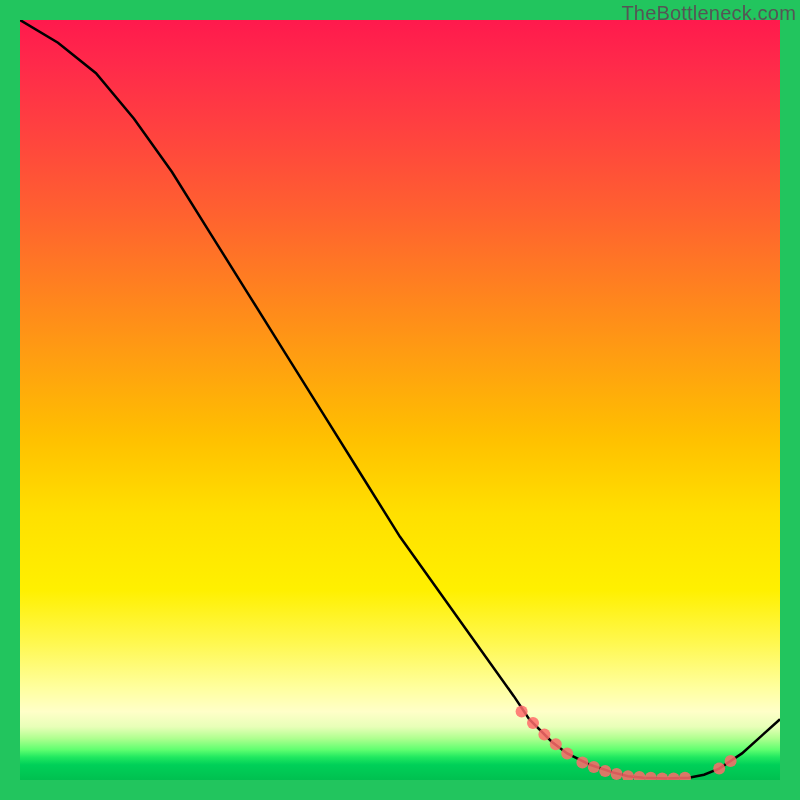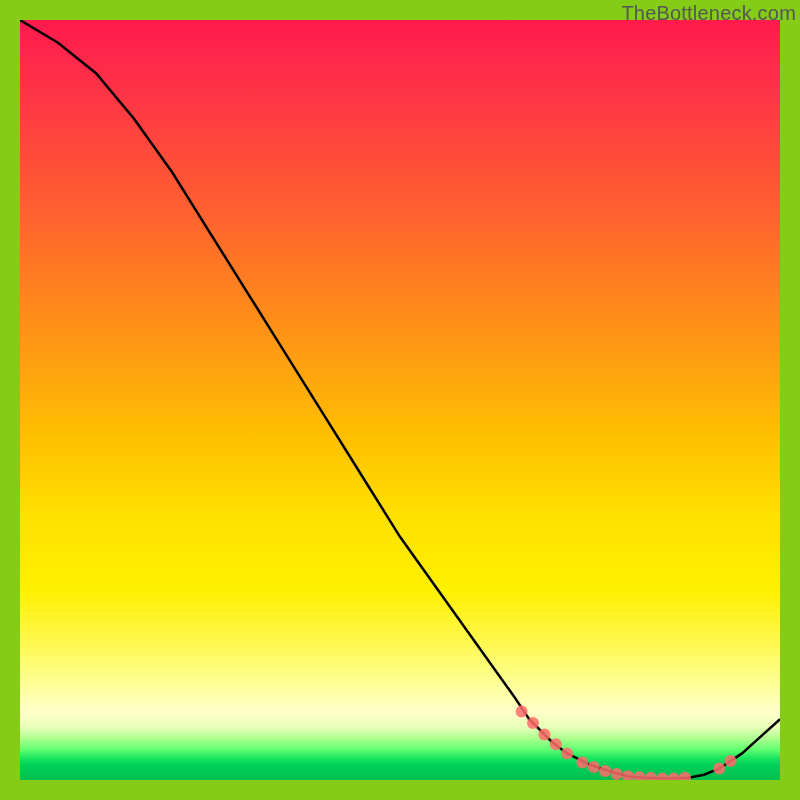--- a/index.html
+++ b/index.html
@@ -8,21 +8,21 @@
     background: #000;
     width: 800px;
     height: 800px;
     overflow: hidden;
     font-family: Arial, sans-serif;
   }
   .chart-container {
     position: relative;
     width: 800px;
     height: 800px;
-    background: #84cc16;
+    background: #22c55e;
   }
   .plot-area {
     position: absolute;
     left: 20px;
     top: 20px;
     width: 760px;
     height: 760px;
     
     background: linear-gradient(to bottom,
       #ff1a4d 0%,

